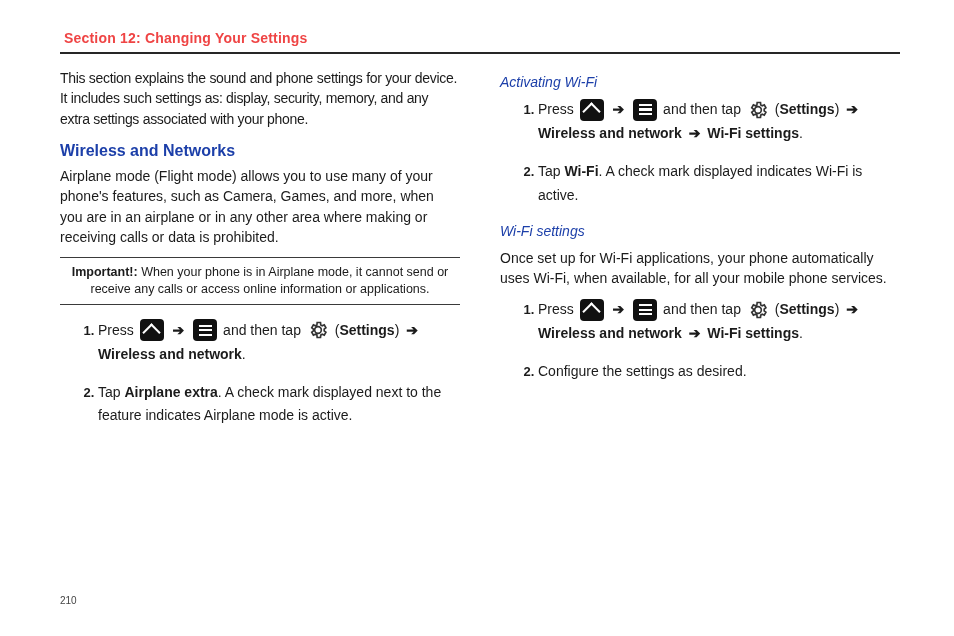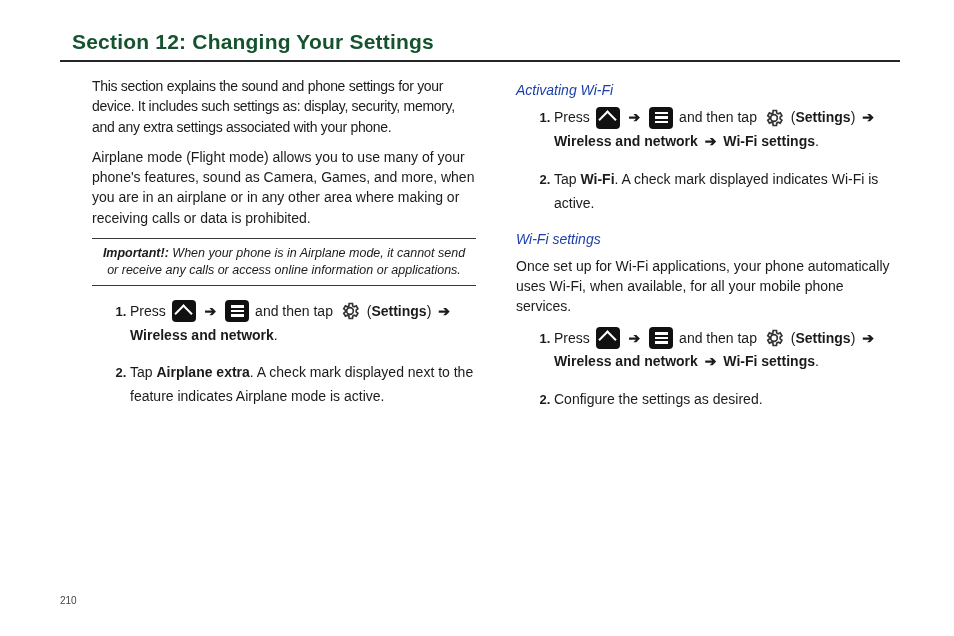--- a/index.html
+++ b/index.html
@@ -9,35 +9,34 @@
     height: 636px;
     background: #fff;
     font-family: Arial, Helvetica, sans-serif;
     color: #1b1b1b;
     position: relative;
   }
   .page {
     padding: 30px 54px 20px 60px;
   }
   .section-title {
-    color: #14532d;
+    color: #ef4444;
     font-weight: bold;
-    font-size: 21px;
-    margin: 0 0 6px 12px;
+    font-size: 14px;
+    margin: 0 0 6px 4px;
     letter-spacing: 0.2px;
   }
   .title-rule {
     border: none;
     border-top: 2px solid #262626;
     margin: 0 0 14px 0;
   }
   .columns {
     display: flex;
     gap: 40px;
-    margin-left: 32px;
   }
   .col {
     flex: 1;
     font-size: 14px;
     line-height: 1.45;
   }
   .col p { margin: 0 0 10px 0; }
   .intro { margin-left: 10px; }
   .h2 {
     color: #1c3fa9;
@@ -53,21 +52,20 @@
     margin: 4px 0 6px 0;
   }
   .note-box {
     border-top: 1px solid #3a3a3a;
     border-bottom: 1px solid #3a3a3a;
     padding: 6px 8px;
     margin: 10px 0 14px 0;
     font-size: 12.5px;
     text-align: center;
     line-height: 1.35;
-    font-style: italic;
   }
   .note-box .lbl { font-weight: bold; }
   ol.steps {
     margin: 0 0 10px 0;
     padding-left: 38px;
   }
   ol.steps li {
     margin-bottom: 14px;
     line-height: 1.7;
   }
@@ -138,21 +136,22 @@
 
 <div class="page">
   <div class="section-title">Section 12: Changing Your Settings</div>
   <hr class="title-rule">
 
   <div class="columns">
 
     <div class="col">
       <p class="intro tight">This section explains the sound and phone settings for your device. It includes such settings as: display, security, memory, and any extra settings associated with your phone.</p>
 
-      <p>Airplane mode (Flight mode) allows you to use many of your phone's features, sound as Camera, Games, and more, when you are in an airplane or in any other area where making or receiving calls or data is prohibited.</p>
+      <div class="h2">Wireless and Networks</div>
+      <p>Airplane mode (Flight mode) allows you to use many of your phone's features, such as Camera, Games, and more, when you are in an airplane or in any other area where making or receiving calls or data is prohibited.</p>
 
       <div class="note-box">
         <span class="lbl">Important!:</span>
         <span>When your phone is in Airplane mode, it cannot send or receive any calls or access online information or applications.</span>
       </div>
 
       <ol class="steps">
         <li>
           <span>Press</span>
           <span class="icon home"></span>

